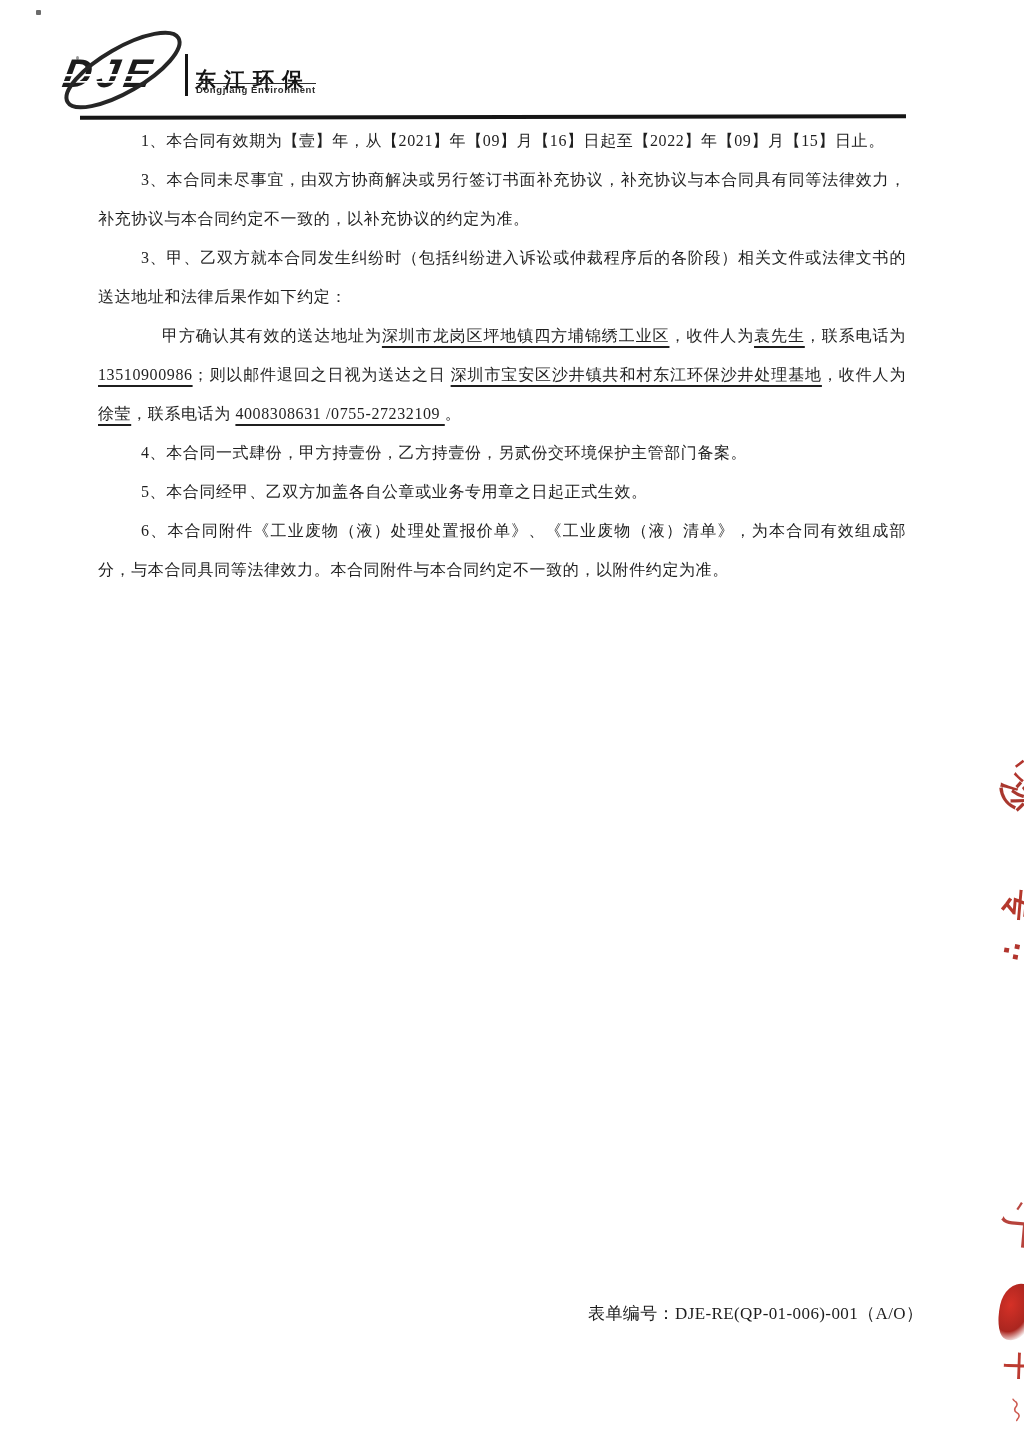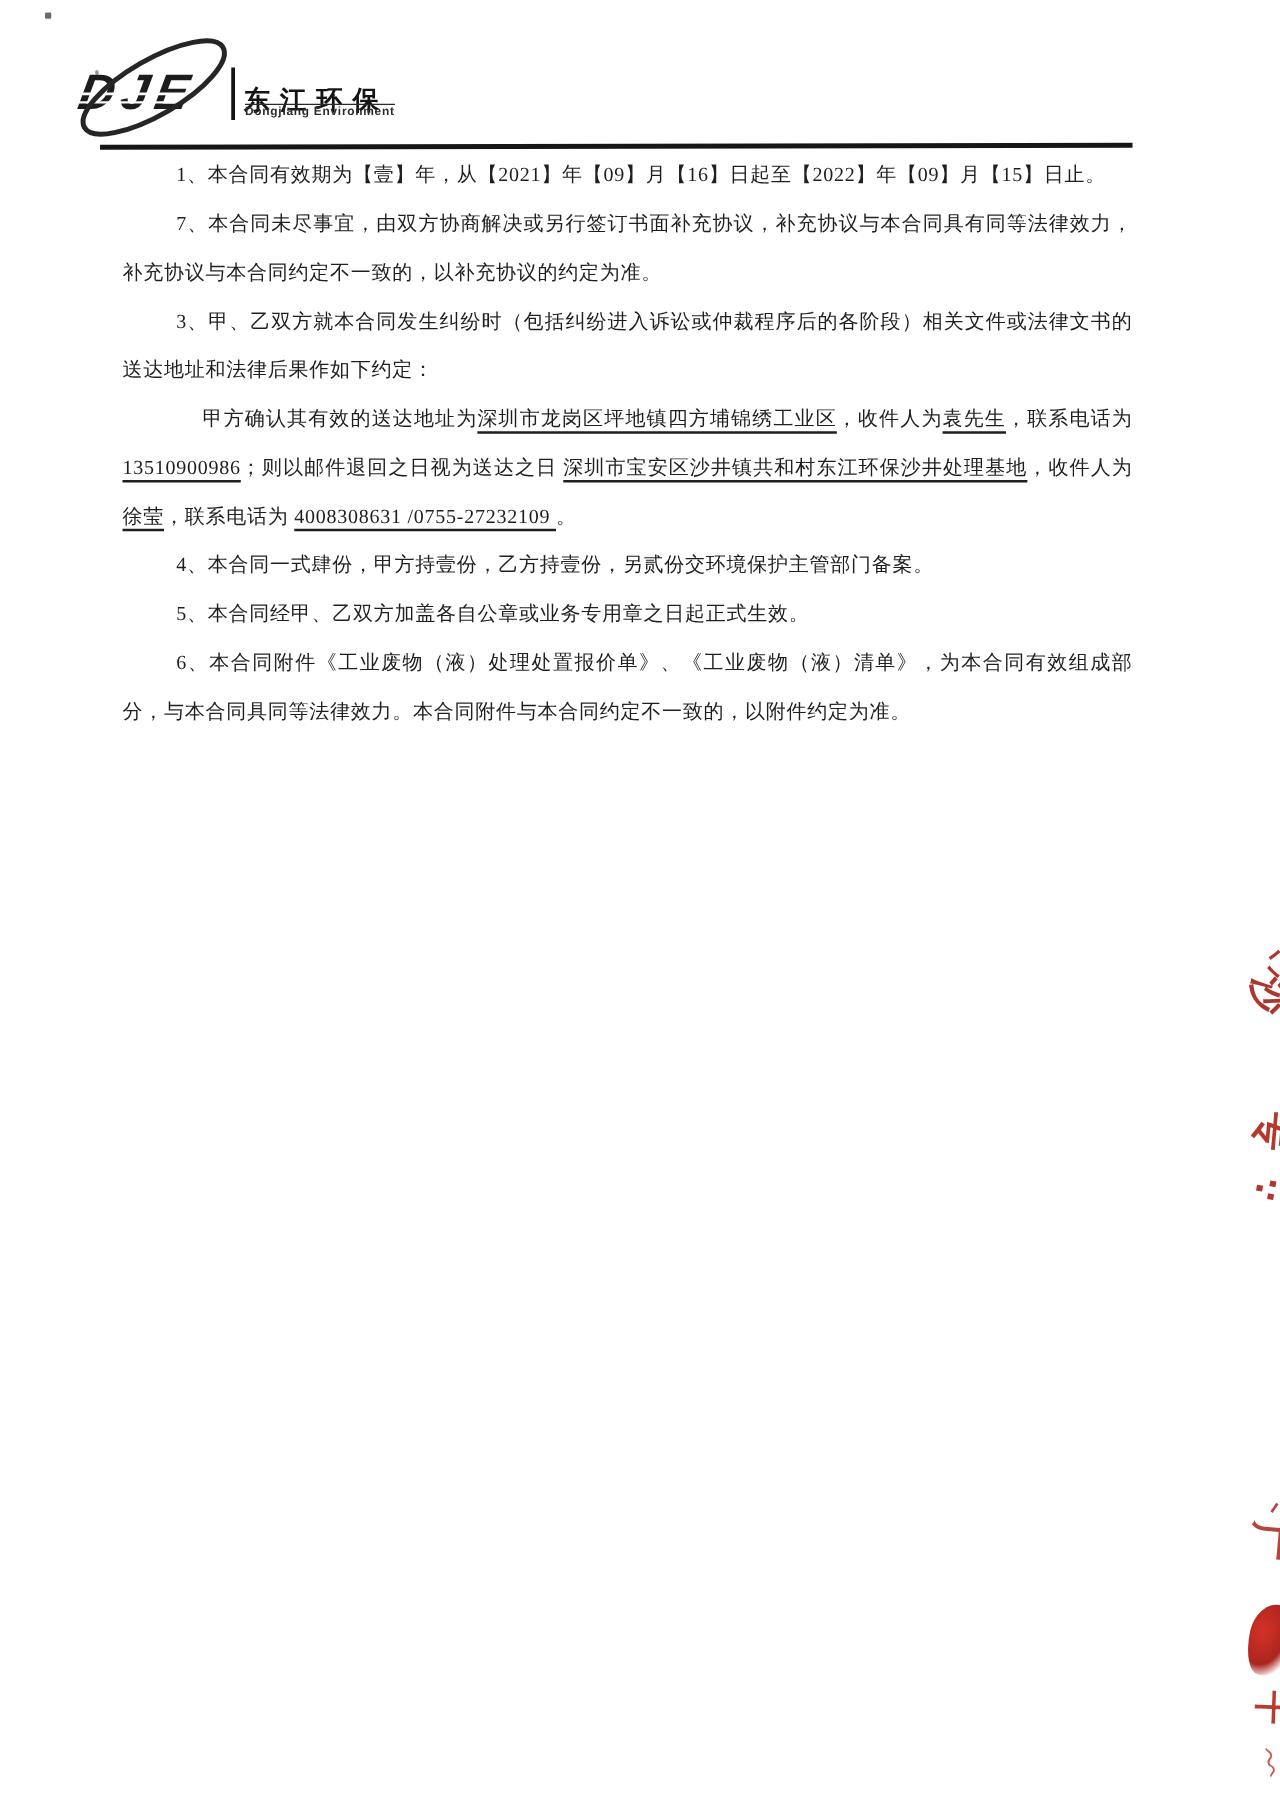--- a/index.html
+++ b/index.html
@@ -85,28 +85,29 @@
     </svg>
     <div class="logo-divider"></div>
     <div class="logo-cn">东江环保</div>
     <div class="logo-en">Dongjiang Environment</div>
   </div>
 
   <div class="rule"></div>
 
   <div class="content">
     <p class="p-num">1、本合同有效期为【壹】年，从【2021】年【09】月【16】日起至【2022】年【09】月【15】日止。</p>
-    <p class="p-num">7、本合同未尽事宜，由双方协商解决或另行签订书面补充协议，补充协议与本合同具有同等法律效力，补充协议与本合同约定不一致的，以补充协议的约定为准。</p>
+    <p class="p-num">3、本合同未尽事宜，由双方协商解决或另行签订书面补充协议，补充协议与本合同具有同等法律效力，补充协议与本合同约定不一致的，以补充协议的约定为准。</p>
     <p class="p-num">3、甲、乙双方就本合同发生纠纷时（包括纠纷进入诉讼或仲裁程序后的各阶段）相关文件或法律文书的送达地址和法律后果作如下约定：</p>
     <p class="p-deep"><span>甲方确认其有效的送达地址为</span><span class="u">深圳市龙岗区坪地镇四方埔锦绣工业区</span><span>，收件人为</span><span class="u">袁先生</span><span>，联系电话为</span><span class="u">13510900986</span><span>；则以邮件退回之日视为送达之日 </span><span class="u">深圳市宝安区沙井镇共和村东江环保沙井处理基地</span><span>，收件人为</span><span class="u">徐莹</span><span>，联系电话为 </span><span class="u"> 4008308631 /0755-27232109 </span><span>。</span></p>
     <p class="p-num">4、本合同一式肆份，甲方持壹份，乙方持壹份，另贰份交环境保护主管部门备案。</p>
     <p class="p-num">5、本合同经甲、乙双方加盖各自公章或业务专用章之日起正式生效。</p>
     <p class="p-num">6、本合同附件《工业废物（液）处理处置报价单》、《工业废物（液）清单》，为本合同有效组成部分，与本合同具同等法律效力。本合同附件与本合同约定不一致的，以附件约定为准。</p>
   </div>
 
+  <div class="footer"><span>表单编号：</span><span>DJE-RE(QP-01-006)-001（A/O）</span></div>
 
   <span class="edge-mark m0">丷</span>
   <span class="edge-mark m1">沙</span>
   <span class="edge-mark m2">专</span>
   <span class="edge-mark m3">∵</span>
   <span class="edge-mark m4">丶</span>
   <span class="edge-mark m5">广</span>
   <div class="edge-blob"></div>
   <span class="edge-mark m6">十</span>
   <span class="edge-mark m7">﹋</span>

